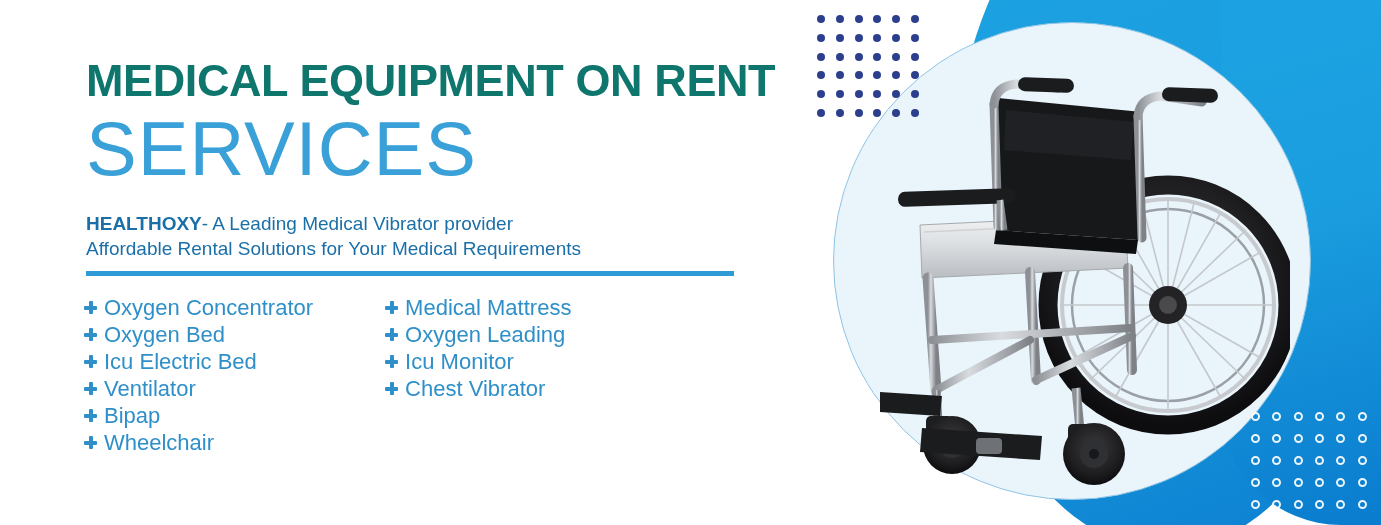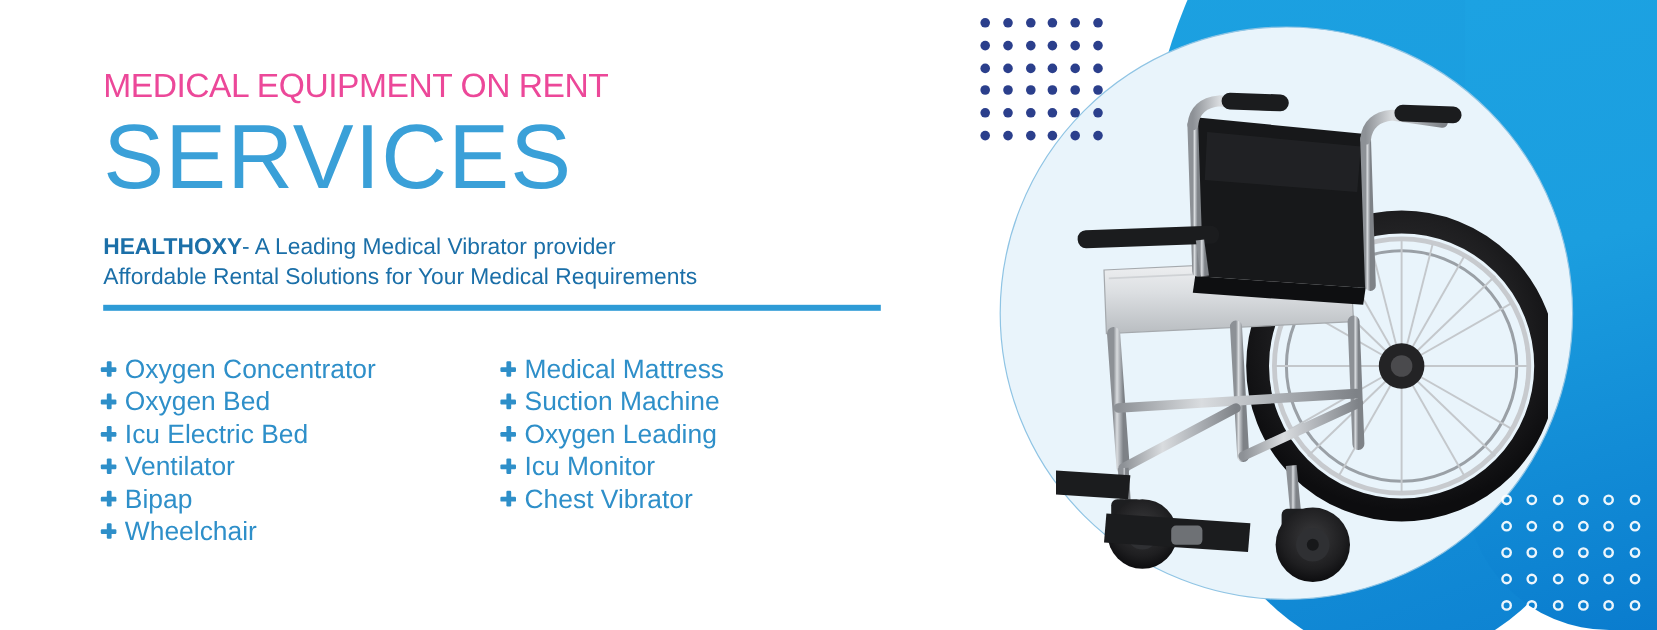--- a/index.html
+++ b/index.html
@@ -92,24 +92,24 @@
   .product svg { width:100%; height:100%; display:block; }
 
   
   .content {
     position:absolute;
     left:86px; top:58px;
     width:700px;
     z-index:6;
   }
   .eyebrow {
-    font-size:28px;
-    font-weight:normal;
+    font-size:45px;
+    font-weight:bold;
     letter-spacing:-0.4px;
-    color:#ec4899;
+    color:#0f766e;
     line-height:1.0;
     white-space:nowrap;
   }
   .headline {
     font-size:76px;
     font-weight:normal;
     letter-spacing:1px;
     color:#3AA0D8;
     line-height:1.05;
     margin-top:6px;
@@ -126,21 +126,21 @@
     margin-top:9px;
     width:648px; height:5px;
     background:#2E9BD6;
   }
 
   
   .features {
     position:absolute;
     left:84px; top:294px;
     display:flex;
-    gap:104px;
+    gap:72px;
     z-index:6;
     text-align:right;
   }
   .feat-col { display:flex; flex-direction:column; }
   .feat-item {
     display:flex;
     align-items:center;
     gap:7px;
     height:27px;
     color:#2E8FC9;
@@ -389,24 +389,20 @@
           <span>Wheelchair</span>
         </div>
     </div>
     <div class="feat-col">
       <div class="feat-item">
           <span class="plus"></span>
           <span>Medical Mattress</span>
         </div>
       <div class="feat-item">
           <span class="plus"></span>
-          <span>Suction Machine</span>
-        </div>
-      <div class="feat-item">
-          <span class="plus"></span>
           <span>Oxygen Leading</span>
         </div>
       <div class="feat-item">
           <span class="plus"></span>
           <span>Icu Monitor</span>
         </div>
       <div class="feat-item">
           <span class="plus"></span>
           <span>Chest Vibrator</span>
         </div>

